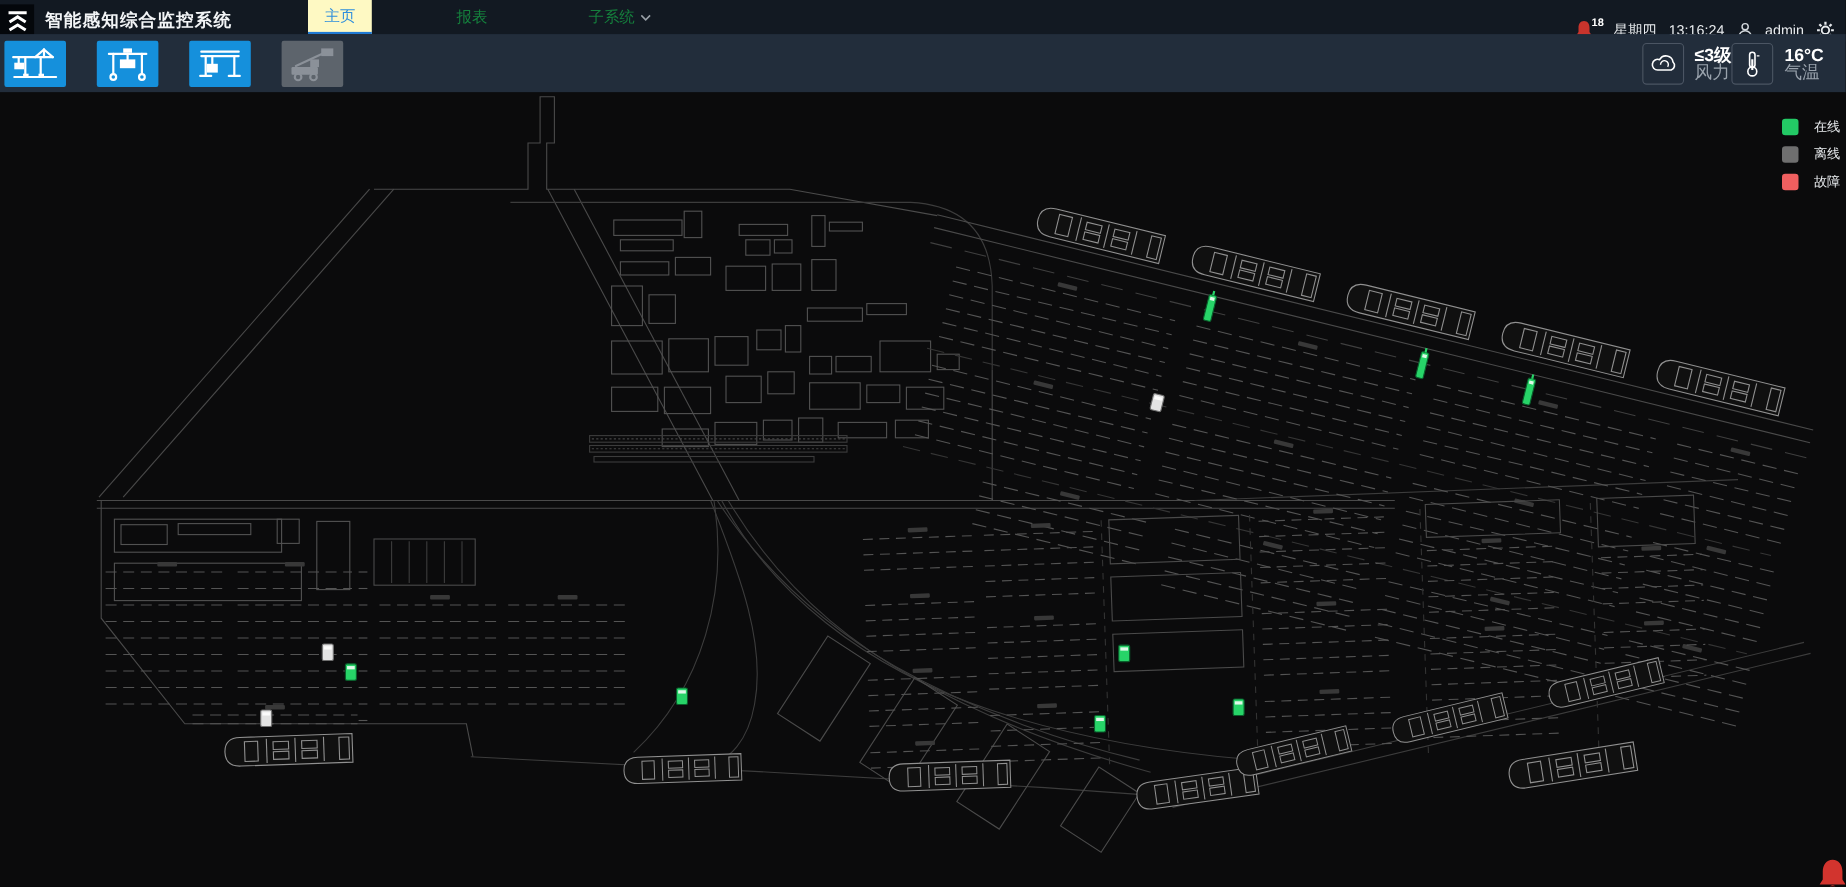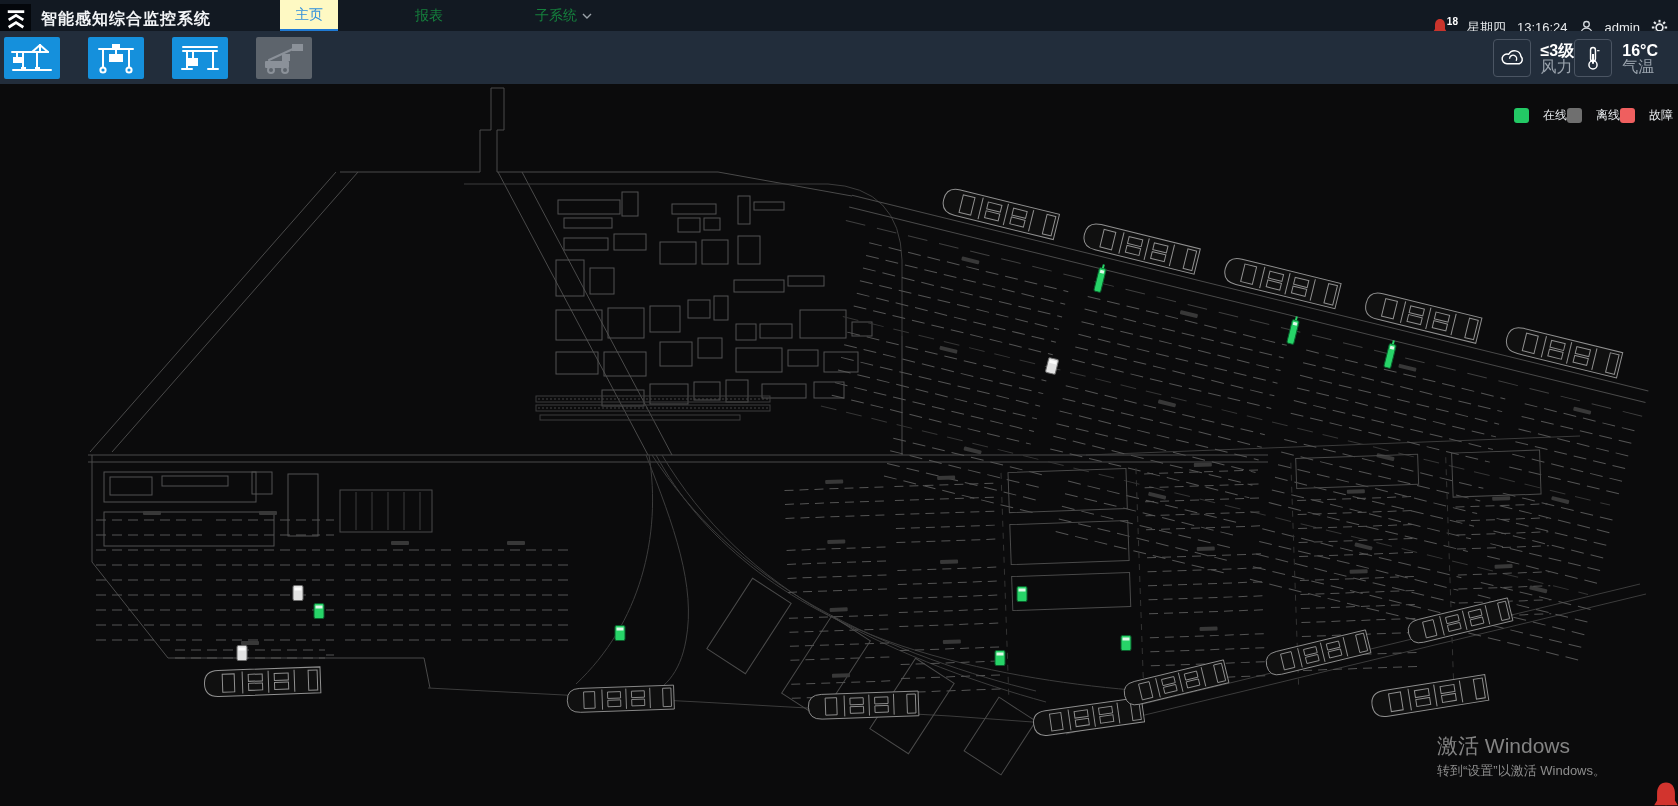--- a/index.html
+++ b/index.html
@@ -38,21 +38,21 @@
   .weather-box { width:38px; height:38px; border:1px solid #4b5563; border-radius:4px;
                  display:flex; align-items:center; justify-content:center; }
   .weather-text .value { color:#ffffff; font-size:16px; font-weight:bold; line-height:18px; }
   .weather-text .label { color:#9aa3ad; font-size:16px; line-height:14px; }
 
   
   .map-area { position:absolute; top:84px; left:0; width:1678px; height:722px;
               background:#0b0b0c; overflow:hidden; }
   .map-svg { position:absolute; top:0; left:0; }
 
-  .legend { position:absolute; top:24px; right:5px; display:flex; flex-direction:row; }
+  .legend { position:absolute; top:24px; right:5px; display:flex; flex-direction:column; gap:10px; }
   .legend-row { display:flex; align-items:center; gap:14px; height:15px; }
   .legend-swatch { width:15px; height:15px; border-radius:3px; flex:0 0 auto; }
   .legend-label { color:#e9ecef; font-size:12px; white-space:nowrap; }
 
   .watermark { position:absolute; left:1437px; top:650px; color:#7f7f7f; pointer-events:none; }
   .watermark .wm1 { font-size:21px; line-height:24px; color:#848484; }
   .watermark .wm2 { font-size:13px; line-height:16px; margin-top:5px; color:#8d8d8d; }
 
   .corner-alarm { position:absolute; right:-5px; bottom:-11px; cursor:pointer; }
 
@@ -637,24 +637,20 @@
       <div class="legend-row">
         <span class="legend-swatch" style="background: rgb(111, 111, 111);"></span>
         <span class="legend-label">离线</span>
       </div>
       <div class="legend-row">
         <span class="legend-swatch" style="background: rgb(239, 95, 95);"></span>
         <span class="legend-label">故障</span>
       </div>
     </div>
 
-    <div class="watermark">
-      <div class="wm1">激活 Windows</div>
-      <div class="wm2">转到“设置”以激活 Windows。</div>
-    </div>
 
     <div class="corner-alarm">
       <svg width="34" height="34" viewBox="0 0 16 19">
         <path d="M8,2 C4.8,2 3,4.6 3,8 L3,12 L1.4,14.6 L14.6,14.6 L13,12 L13,8 C13,4.6 11.2,2 8,2 Z" fill="#d2342e"></path>
         <circle cx="8" cy="16.6" r="1.6" fill="#d2342e"></circle>
       </svg>
     </div>
   </div>
 </div>
 

